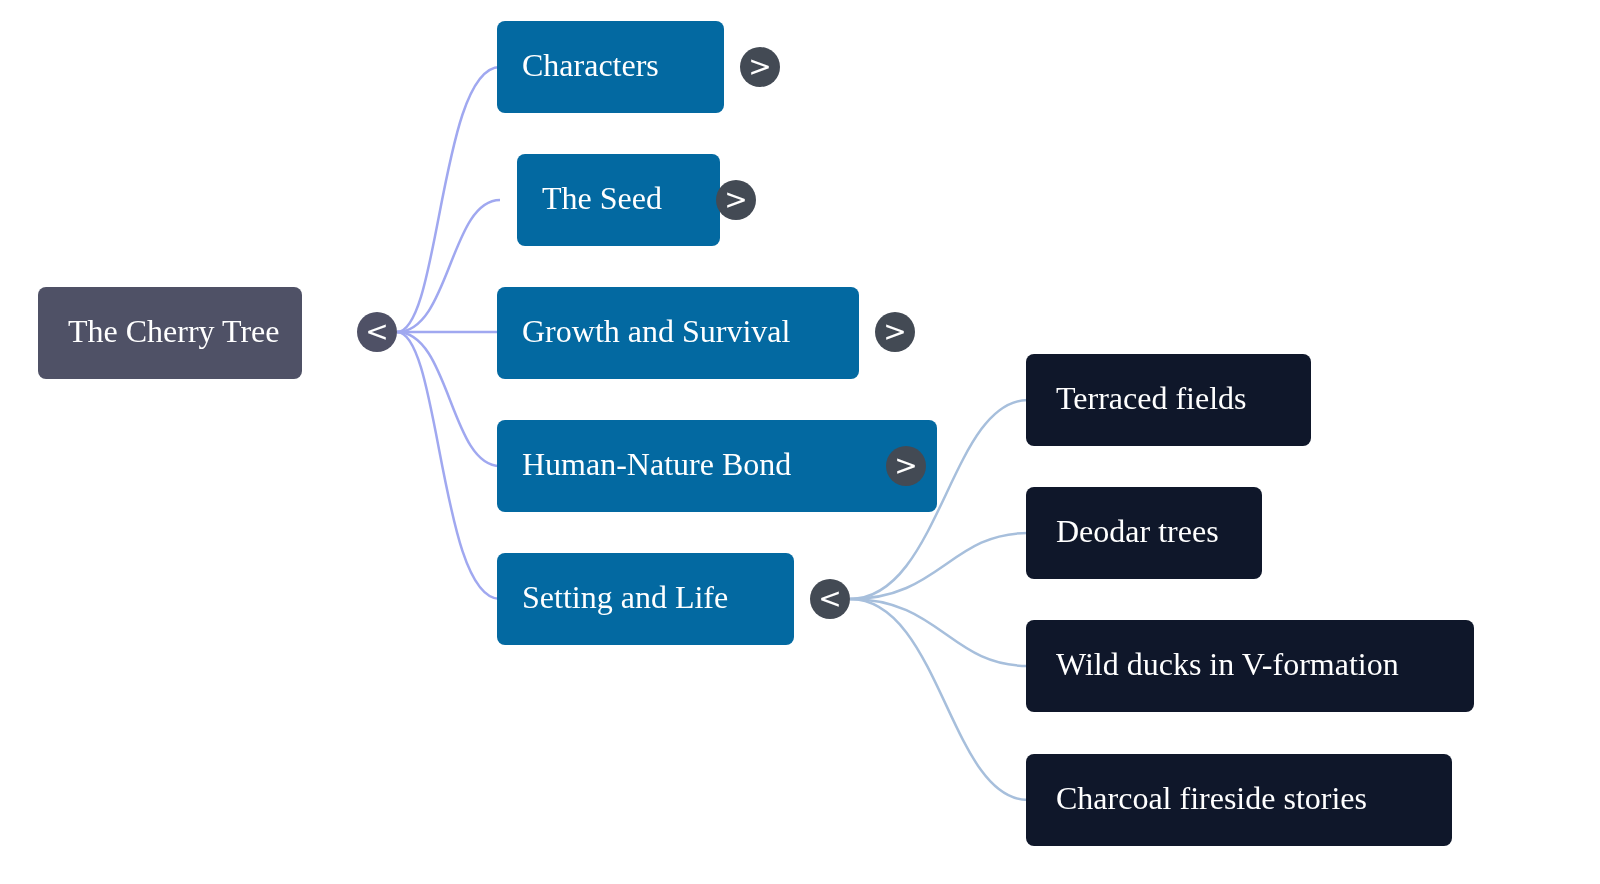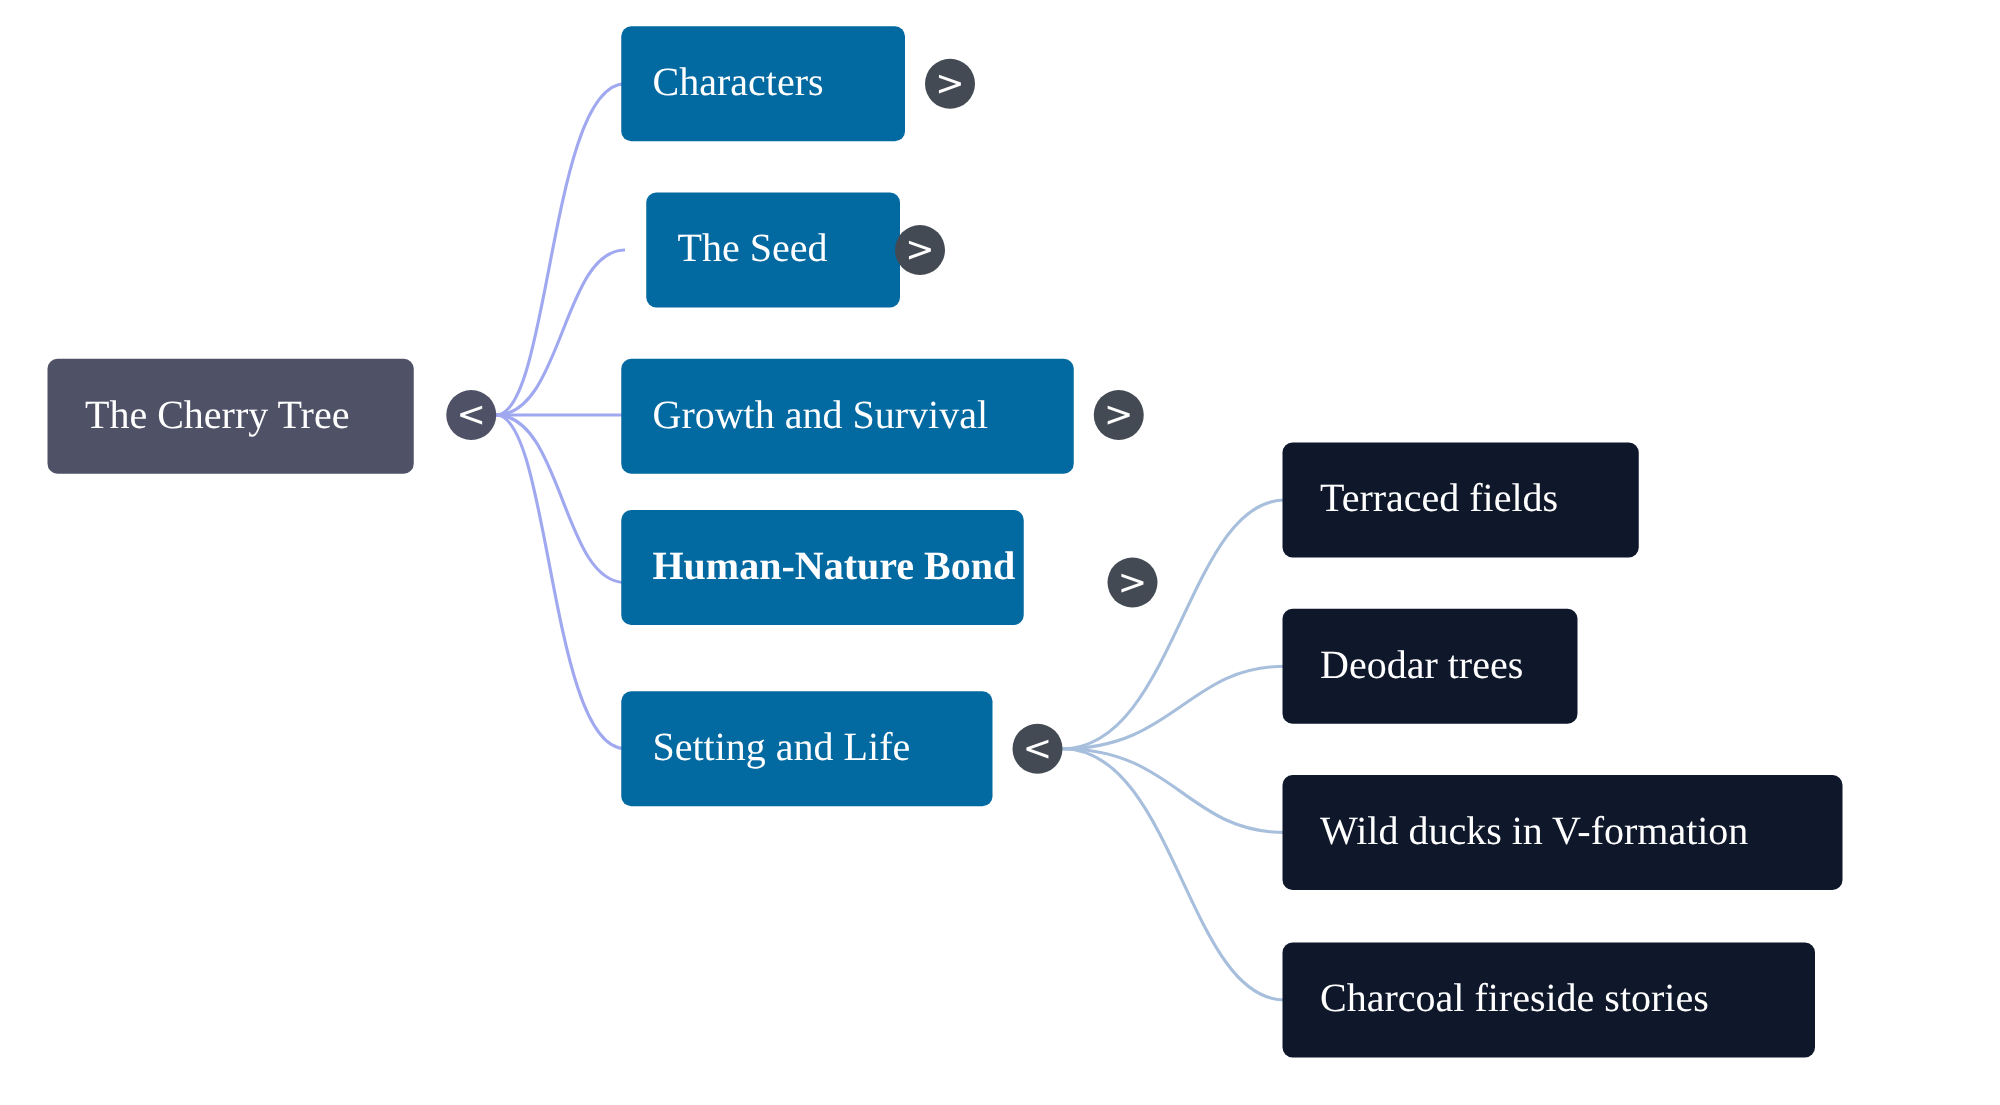--- a/index.html
+++ b/index.html
@@ -26,21 +26,21 @@
     <path d="M397,332 C440,332 440,599 500,599"></path>
   </g>
   <g id="setting-links" fill="none" stroke="#a7bfdc" stroke-width="2.5">
     <path d="M850,599 C940,599 950,400 1028,400"></path>
     <path d="M850,599 C940,599 950,533 1028,533"></path>
     <path d="M850,599 C940,599 950,666 1028,666"></path>
     <path d="M850,599 C940,599 950,800 1028,800"></path>
   </g>
 </svg>
 
-<div class="node lvl0" style="left:38px;top:287px;width:293px;height:92px;">
+<div class="node lvl0" style="left:38px;top:287px;width:264px;height:92px;">
   <span>The Cherry Tree</span>
 </div>
 <div class="toggle root" style="left:357px;top:312px;">
   <span>&lt;</span>
 </div>
 
 <div class="node lvl1" style="left:497px;top:21px;width:227px;height:92px;">
   <span>Characters</span>
 </div>
 <div class="toggle" style="left:740px;top:47px;">
@@ -54,21 +54,21 @@
   <span>&gt;</span>
 </div>
 
 <div class="node lvl1" style="left:497px;top:287px;width:362px;height:92px;">
   <span>Growth and Survival</span>
 </div>
 <div class="toggle" style="left:875px;top:312px;">
   <span>&gt;</span>
 </div>
 
-<div class="node lvl1" style="left:497px;top:408px;width:322px;height:92px;font-weight:bold;">
+<div class="node lvl1" style="left:497px;top:420px;width:440px;height:92px;">
   <span>Human-Nature Bond</span>
 </div>
 <div class="toggle" style="left:886px;top:446px;">
   <span>&gt;</span>
 </div>
 
 <div class="node lvl1" style="left:497px;top:553px;width:297px;height:92px;text-align:right;">
   <span>Setting and Life</span>
 </div>
 <div class="toggle" style="left:810px;top:579px;">

